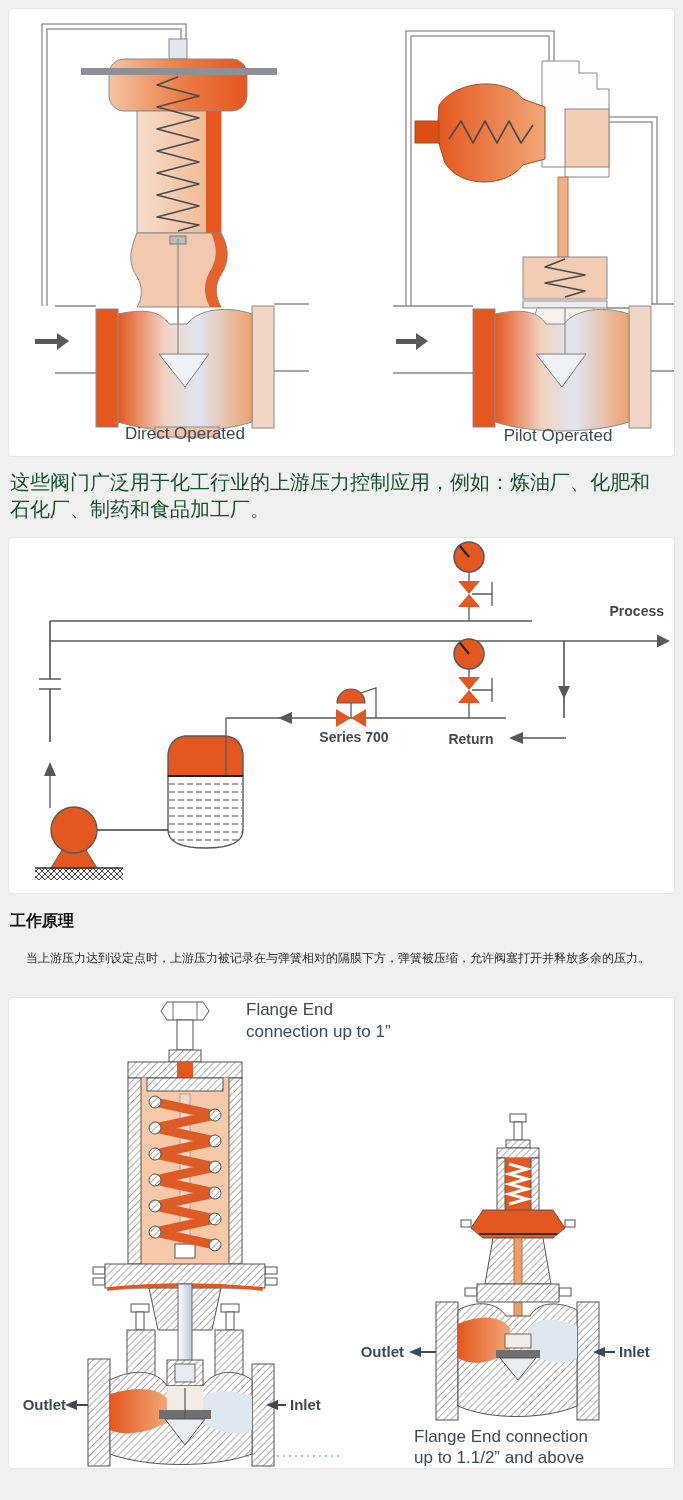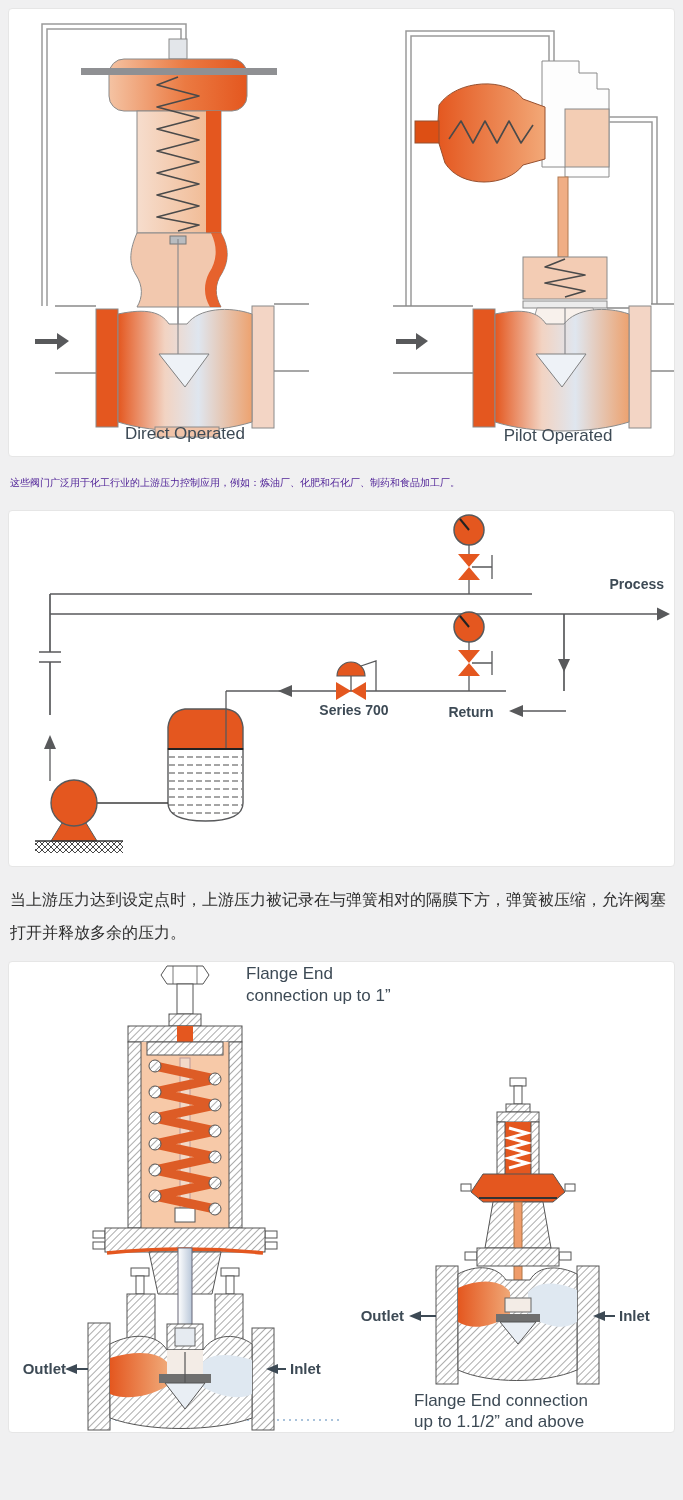--- a/index.html
+++ b/index.html
@@ -7,24 +7,24 @@
     width:683px;height:1500px;overflow:hidden;
     background:#f0f0f1;
     font-family:"Liberation Sans","DejaVu Sans",sans-serif;
     color:#2e2e2e;
   }
   .panel{
     margin:0 8px;background:#ffffff;border:1px solid #e6e6e6;border-radius:4px;
     overflow:hidden;
   }
   .panel.first{margin-top:8px;text-align:center;}
-  .textblock{padding:12px 28px 14px 10px;font-size:10px;line-height:27px;color:#4c1d95;}
+  .textblock{padding:12px 28px 14px 10px;font-size:20px;line-height:27px;color:#14532d;}
   .principle{padding:16px 10px 10px 10px;}
   .principle h3{margin:0 0 12px 0;font-size:16px;line-height:22px;color:#111;font-weight:bold;}
-  .principle p{margin:0;font-size:16px;line-height:33px;}
+  .principle p{margin:16px;font-size:12px;line-height:21px;}
   .panel3{margin-top:2px;}
   svg{display:block;}
   
   .sense{fill:none;stroke:#9a9a9a;stroke-width:1.5;}
   .pipe{fill:none;stroke:#8a8a8a;stroke-width:1.5;}
   .spring{fill:none;stroke:#4a4a4a;stroke-width:1.6;stroke-linejoin:round;}
   .pline{fill:none;stroke:#58595b;stroke-width:1.7;}
   .pthin{fill:none;stroke:#58595b;stroke-width:1.3;}
   .cap{font:500 17px "Liberation Sans",sans-serif;fill:#3d4a55;text-anchor:middle;}
   .plabel{font:700 14px "Liberation Sans",sans-serif;fill:#3d4a55;}
@@ -206,20 +206,21 @@
     <line x1="65" y1="292" x2="159" y2="292" stroke="#3d3d3d" stroke-width="1.3"></line>
     <polygon points="53,312 77,312 88,330 42,330" fill="#e4571f" stroke="#58595b"></polygon>
     <circle cx="65" cy="292" r="23" fill="#e4571f" stroke="#58595b" stroke-width="1.4"></circle>
     <rect x="26" y="330" width="88" height="12" fill="url(#xh)"></rect>
     <line x1="26" y1="330" x2="114" y2="330" stroke="#333" stroke-width="1.5"></line>
   </g>
 </svg>
 </div>
 
 <div class="principle">
+  <h3>工作原理</h3>
   <p>当上游压力达到设定点时，上游压力被记录在与弹簧相对的隔膜下方，弹簧被压缩，允许阀塞打开并释放多余的压力。</p>
 </div>
 
 <div class="panel panel3">
 <svg width="665" height="470" viewBox="0 0 665 470">
   <defs>
     <pattern id="ph" width="5" height="5" patternUnits="userSpaceOnUse" patternTransform="rotate(45)">
       <rect width="5" height="5" fill="#ffffff"></rect>
       <line x1="0" y1="0" x2="0" y2="5" stroke="#5a5a5a" stroke-width="1"></line>
     </pattern>

